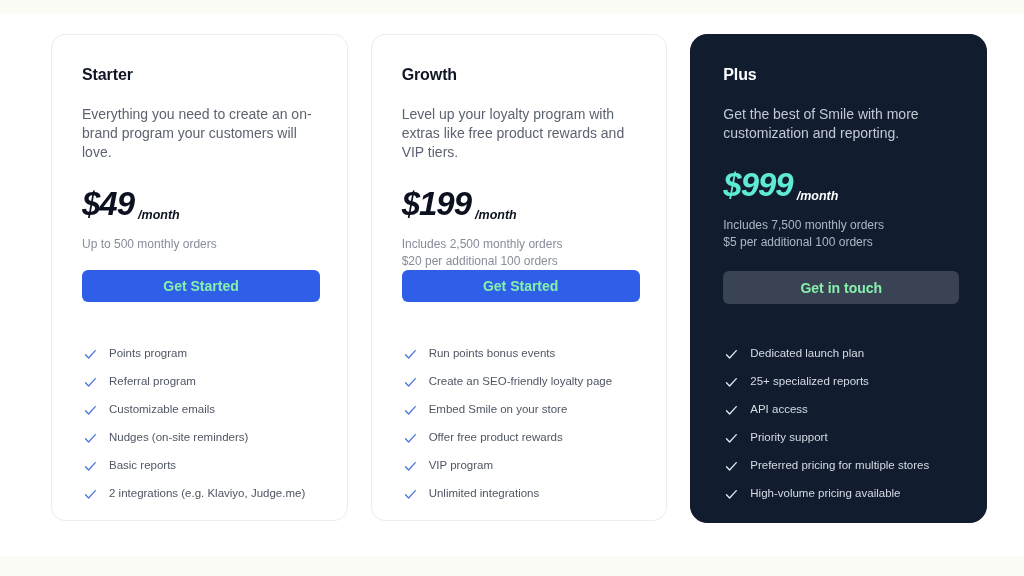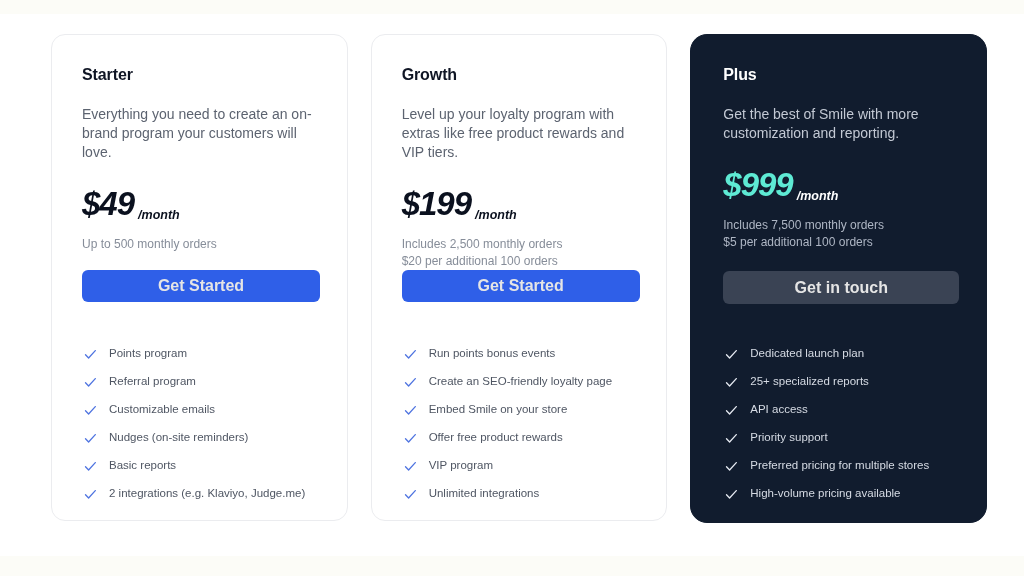--- a/index.html
+++ b/index.html
@@ -112,23 +112,23 @@
 
   .cta-button {
     position: absolute;
     left: 30px;
     top: 235px;
     width: 238px;
     height: 32px;
     border: none;
     border-radius: 6px;
     background: #2f5fe8;
-    color: #e5e5e5;
+    color: #86efac;
     font-family: "Liberation Sans", sans-serif;
-    font-size: 16px;
+    font-size: 14px;
     font-weight: bold;
     cursor: pointer;
     display: flex;
     align-items: center;
     justify-content: center;
   }
   .featured .cta-button {
     left: 32px;
     top: 236px;
     width: 236px;

